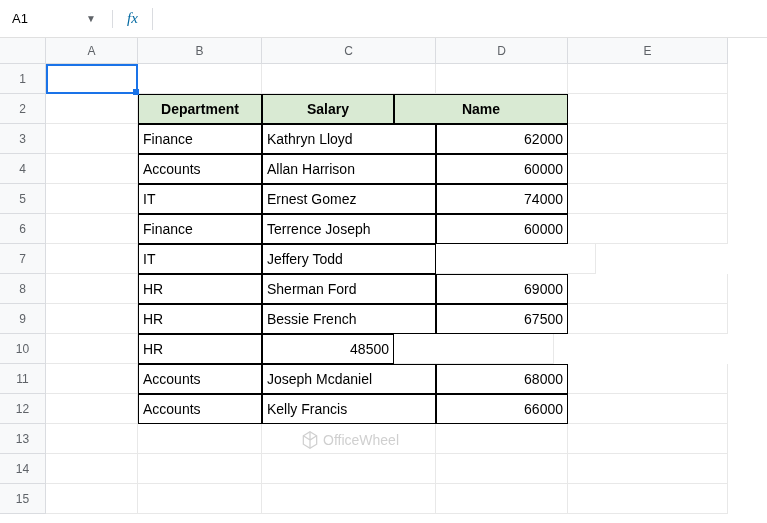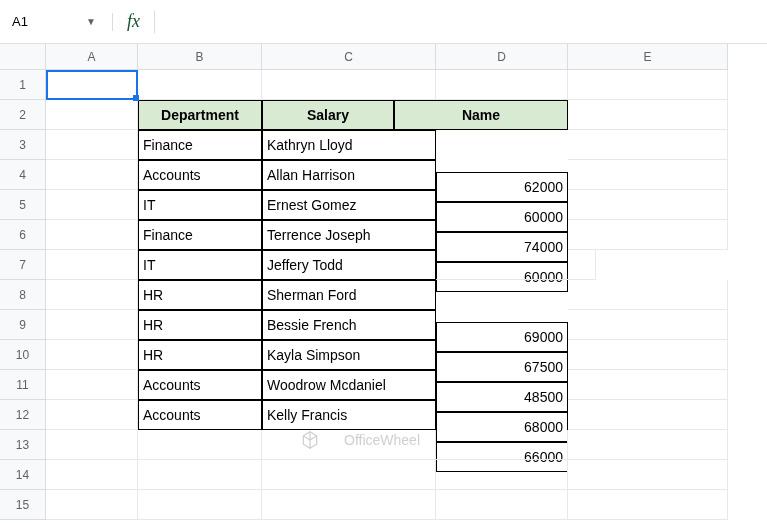--- a/index.html
+++ b/index.html
@@ -1,22 +1,22 @@
 <!DOCTYPE html>
 <html><head>
   <meta charset="utf-8">
   <style>
     * { box-sizing: border-box; margin: 0; padding: 0; }
     body { font-family: Arial, sans-serif; font-size: 13px; background: #fff; color: #000; width: 767px; height: 523px; overflow: hidden; position: relative; }
     
-    .toolbar { height: 44px; display: flex; align-items: center; border-bottom: 1px solid #e0e0e0; padding: 0 4px; gap: 8px; }
+    .toolbar { height: 38px; display: flex; align-items: center; border-bottom: 1px solid #e0e0e0; padding: 0 4px; gap: 8px; }
     .cell-ref-box { width: 100px; height: 22px; display: flex; align-items: center; padding: 0 8px; font-size: 13px; position: relative; }
     .cell-ref-box .chevron { margin-left: auto; color: #5f6368; font-size: 10px; }
     .divider-v { width: 1px; height: 18px; background: #dadce0; }
-    .fx { font-style: italic; color: #14532d; font-family: 'Times New Roman', serif; font-size: 18px; padding: 0 6px; }
+    .fx { font-style: italic; color: #0369a1; font-family: 'Times New Roman', serif; font-size: 15px; padding: 0 6px; }
     .formula-input { flex: 1; height: 22px; border: none; outline: none; font-size: 13px; padding: 0 4px; }
     .divider-v2 { width: 1px; height: 22px; background: #dadce0; }
     .corner { width: 46px; height: 26px; border-right: 1px solid #dadce0; border-bottom: 1px solid #dadce0; background: #f8f9fa; }
 
     .col-headers { display: flex; height: 26px; }
     .col-h { height: 26px; display: flex; align-items: center; justify-content: center; color: #5f6368; font-size: 12px; border-right: 1px solid #dadce0; border-bottom: 1px solid #dadce0; background: #f8f9fa; }
 
     .row-headers { width: 46px; }
     .row-h { width: 46px; height: 30px; display: flex; align-items: center; justify-content: center; color: #5f6368; font-size: 12px; border-right: 1px solid #dadce0; border-bottom: 1px solid #dadce0; background: #f8f9fa; }
 
@@ -28,27 +28,27 @@
     .wB { width: 124px; }
     .wC { width: 174px; }
     .wD { width: 132px; }
     .wE { width: 160px; }
 
     .active-cell { position: absolute; top: 0; left: 0; width: 92px; height: 30px; border: 2px solid #1a73e8; pointer-events: none; }
     .active-handle { position: absolute; width: 6px; height: 6px; background: #1a73e8; bottom: -3px; right: -3px; }
 
     .th { background: #d9ead3; font-weight: bold; text-align: center; justify-content: center; border: 1px solid #000 !important; }
     .td { border: 1px solid #000 !important; }
-    .num { justify-content: flex-end; margin-top: 42px; }
+    .num { justify-content: flex-end; }
 
     .top-area { display: flex; }
     .main-grid { display: flex; flex-direction: column; }
     .body-grid { display: flex; }
 
-    .watermark { position: absolute; left: 300px; top: 430px; display: flex; align-items: center; gap: 24px; color: #b0b0b0; font-size: 14px; opacity: 0.6; }
+    .watermark { position: absolute; left: 300px; top: 430px; display: flex; align-items: center; gap: 3px; color: #b0b0b0; font-size: 14px; opacity: 0.6; }
     .watermark svg { width: 20px; height: 20px; }
   </style>
 </head>
 <body>
 
 <div class="toolbar">
   <div class="cell-ref-box">
     <span>A1</span>
     <span class="chevron">▼</span>
   </div>
@@ -161,29 +161,28 @@
         <div class="cell wA"></div>
         <div class="cell wB td">HR</div>
         <div class="cell wC td">Bessie French</div>
         <div class="cell wD td num">67500</div>
         <div class="cell wE"></div>
       </div>
 
       <div class="row">
         <div class="cell wA"></div>
         <div class="cell wB td">HR</div>
-        <div class="cell wC td">Kayla Simpson</div>
         <div class="cell wD td num">48500</div>
         <div class="cell wE"></div>
       </div>
 
       <div class="row">
         <div class="cell wA"></div>
         <div class="cell wB td">Accounts</div>
-        <div class="cell wC td">Woodrow Mcdaniel</div>
+        <div class="cell wC td">Joseph Mcdaniel</div>
         <div class="cell wD td num">68000</div>
         <div class="cell wE"></div>
       </div>
 
       <div class="row">
         <div class="cell wA"></div>
         <div class="cell wB td">Accounts</div>
         <div class="cell wC td">Kelly Francis</div>
         <div class="cell wD td num">66000</div>
         <div class="cell wE"></div>

